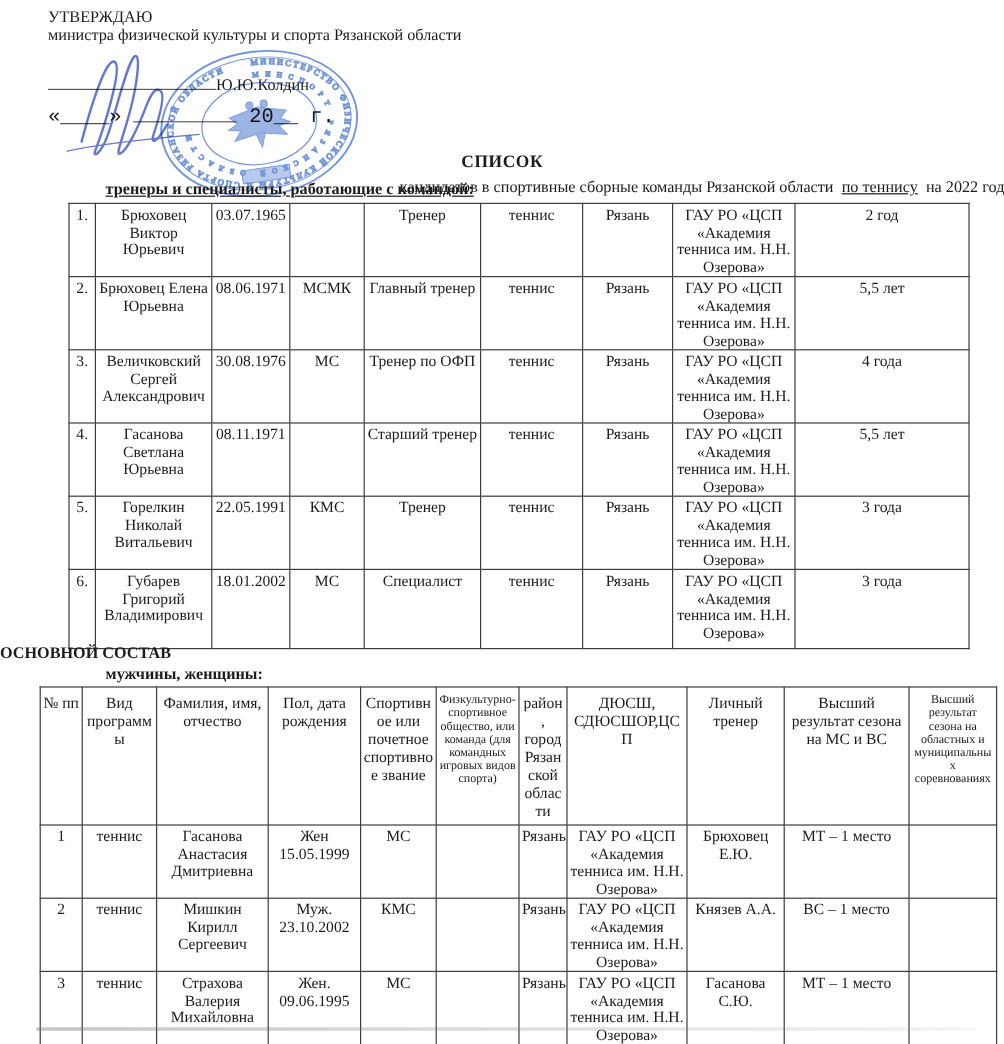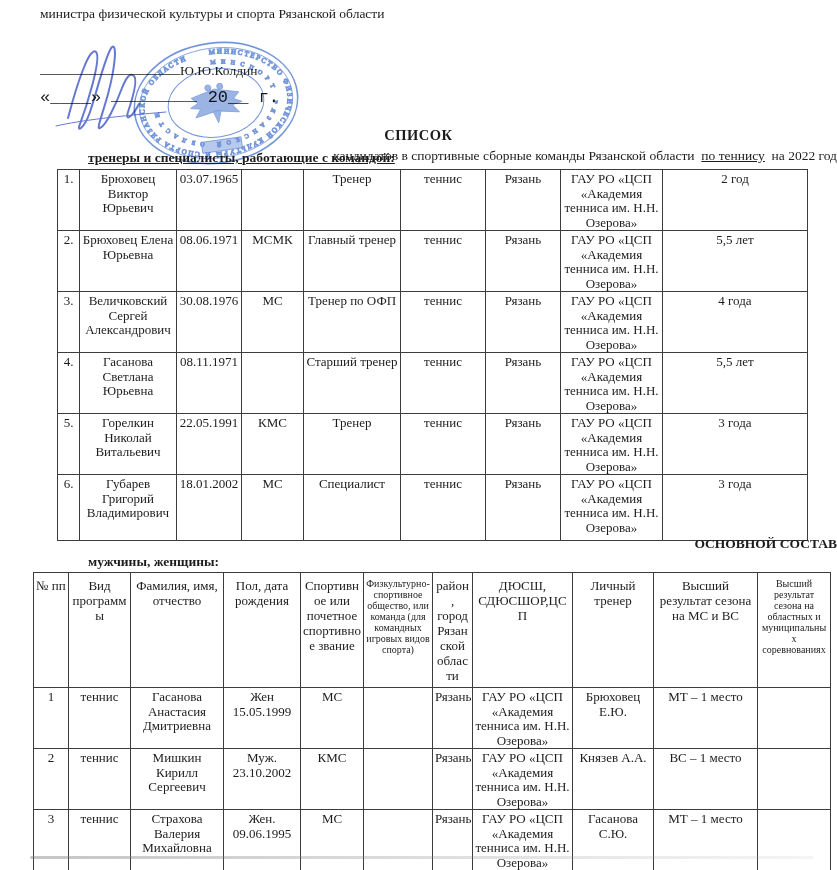--- a/index.html
+++ b/index.html
@@ -16,41 +16,42 @@
   .date-line{display:inline-block;width:86px;border-bottom:1px solid #5a5a5a;height:14px;vertical-align:baseline;}
   
   .stamp-svg{left:130px;top:40px;mix-blend-mode:multiply;opacity:.92;pointer-events:none;}
   .sign-svg{left:48px;top:38px;mix-blend-mode:multiply;opacity:.9;pointer-events:none;}
   
   .title-block{left:0;top:102px;width:837px;text-align:center;margin-top:25px;}
   .doc-title{font-size:14.5px;font-weight:bold;letter-spacing:.5px;}
   .doc-subtitle{font-size:13.5px;margin-top:4px;text-align:right;}
   .u{text-decoration:underline;}
   .sec-heading{left:88px;top:150px;font-size:13.5px;font-weight:bold;text-decoration:underline;}
-  .main-heading{left:0;top:536px;width:837px;text-align:right;font-size:13.5px;font-weight:bold;}
+  .main-heading{left:0;top:536px;width:837px;text-align:left;font-size:13.5px;font-weight:bold;}
   .sub-heading{left:88px;top:554px;font-size:13.5px;font-weight:bold;}
   
   table{border-collapse:collapse;table-layout:fixed;}
   td,th{border:1px solid #3c3c3c;vertical-align:top;text-align:center;
         padding:2px 2px 0 2px;font-size:13px;line-height:14.5px;font-weight:normal;
         overflow:hidden;}
   .t1{left:57px;top:169px;width:750px;}
   .t1 td{height:55px;}
   .t1 tr.tall td{height:63px;}
   .t2{left:33px;top:572px;width:797px;}
   .t2 th{height:109px;overflow-wrap:anywhere;line-height:15px;padding-top:5px;}
   .t2 th.small{font-size:10px;line-height:11px;}
   .t2 td{height:54px;}
   .scan-shadow{left:30px;top:856px;width:784px;height:3px;
     background:linear-gradient(to right,rgba(110,110,110,.4),rgba(170,170,170,.12));border-radius:2px;}
 </style>
 </head>
 <body>
 
 <div class="abs approval">
+  <div>УТВЕРЖДАЮ</div>
   <div>министра физической культуры  и спорта Рязанской области</div>
 </div>
 
 <div class="abs sig-row">
   <span class="sig-line"></span><span>Ю.Ю.Колдин</span>
 </div>
 
 <div class="abs date-row">
   <span>«____»</span>
   <span class="date-line"></span>

